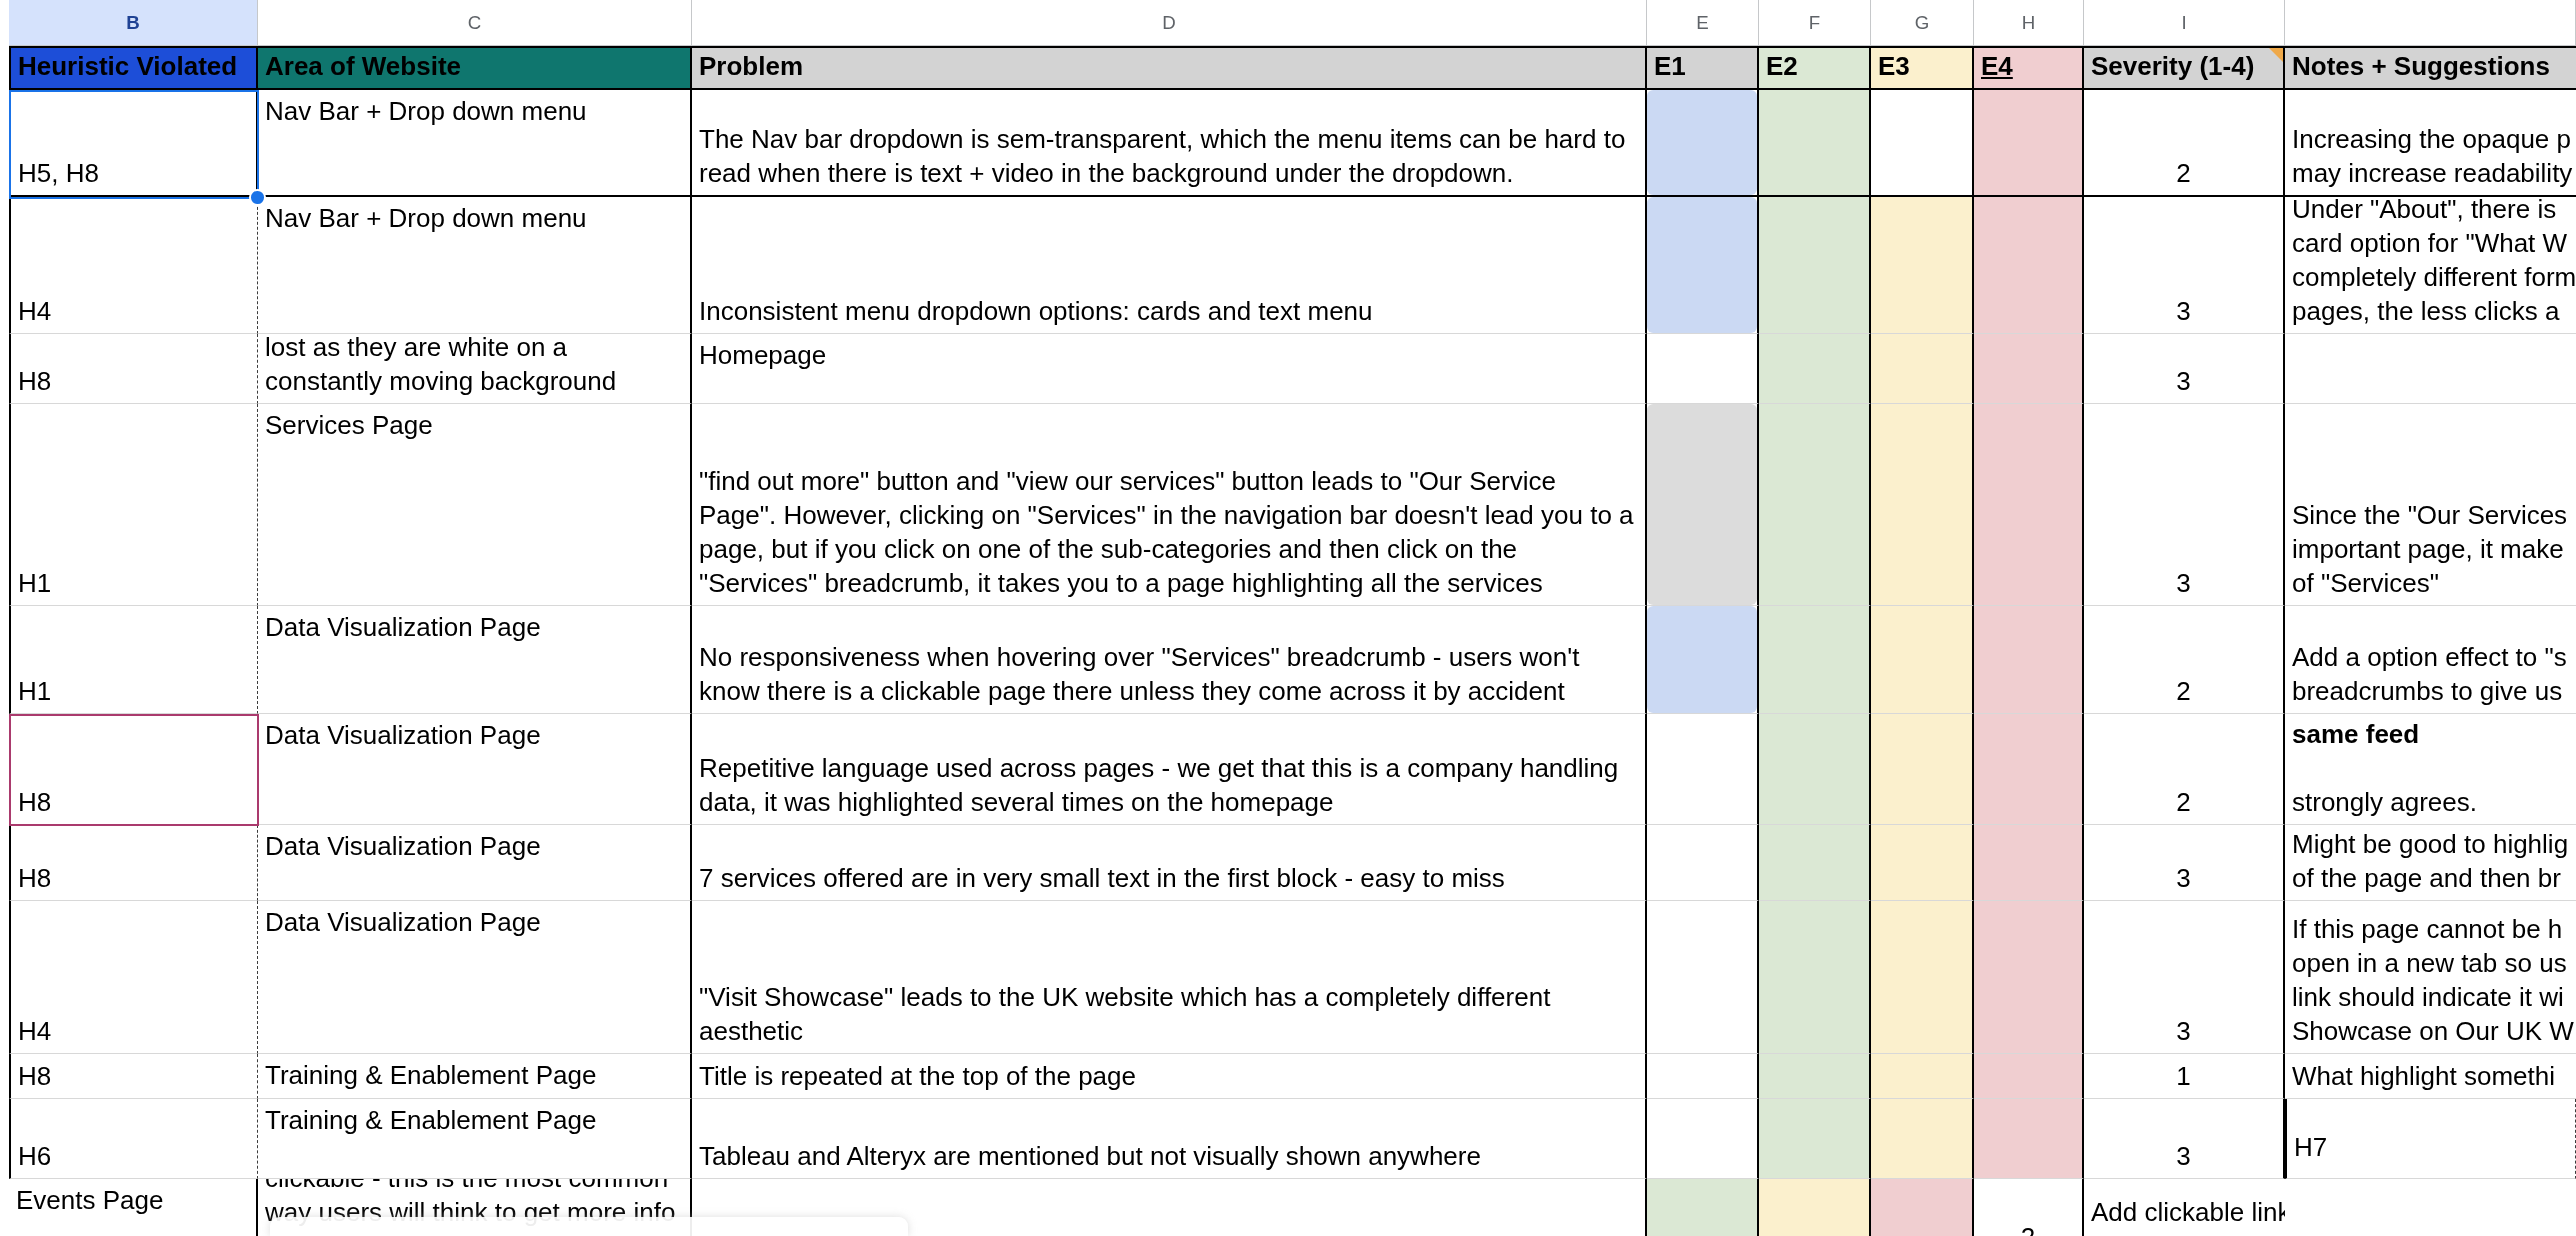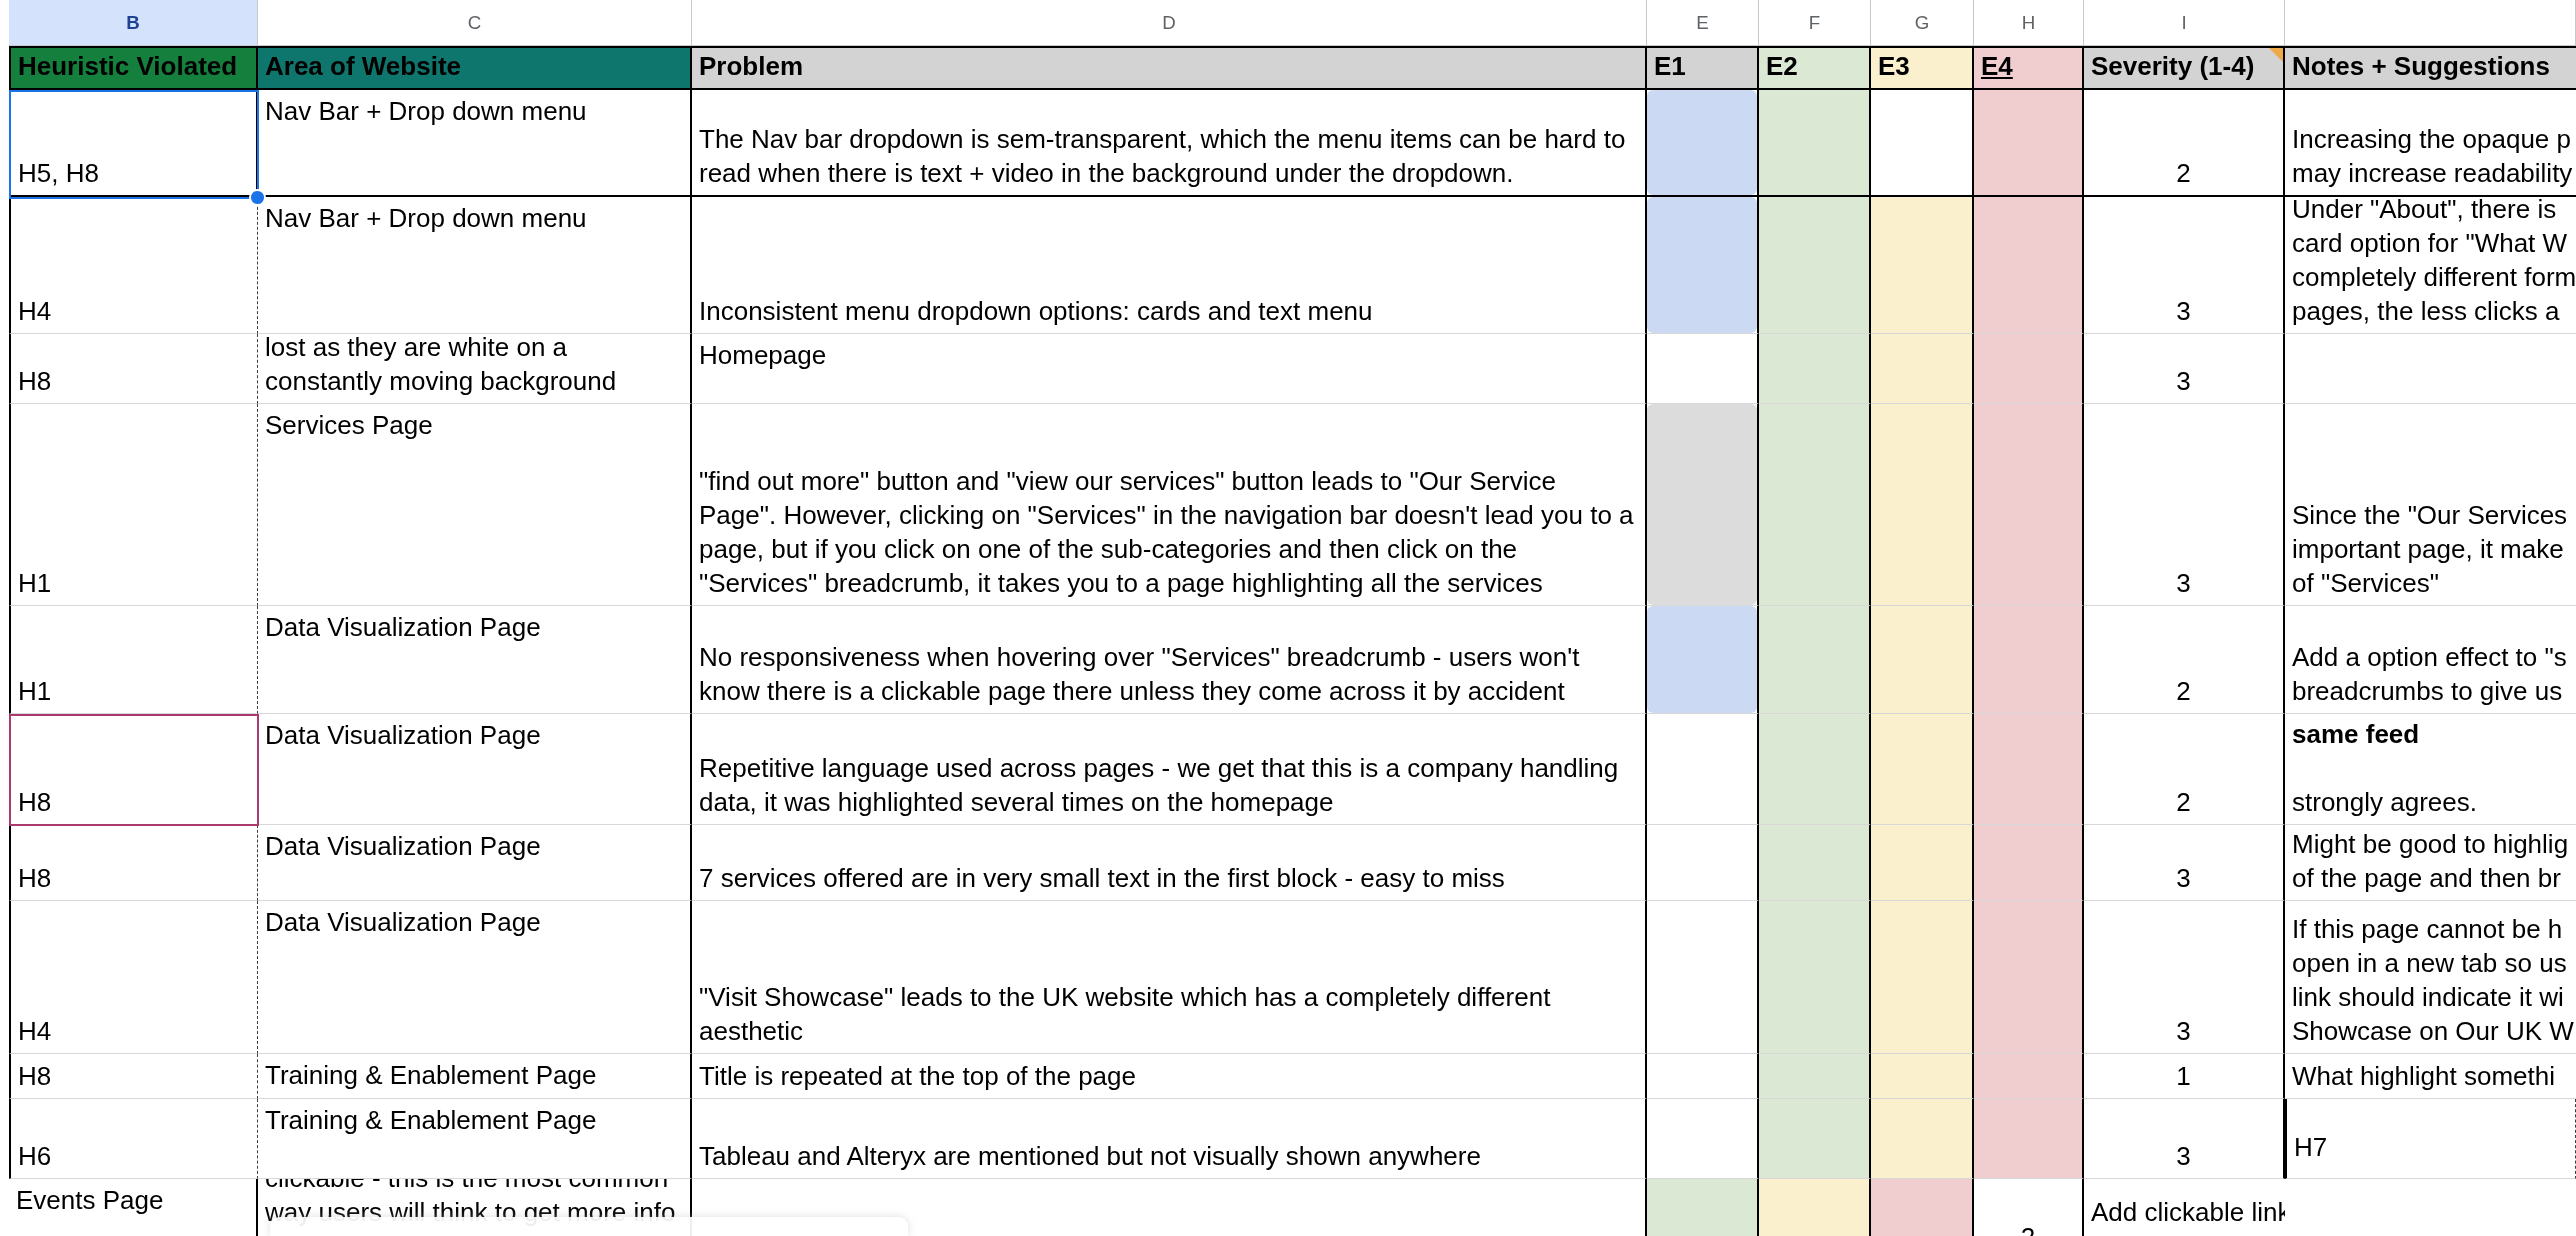--- a/index.html
+++ b/index.html
@@ -54,21 +54,21 @@
     <div class="lbox">E</div>
     <div class="lbox">F</div>
     <div class="lbox">G</div>
     <div class="lbox">H</div>
     <div class="lbox">I</div>
     <div class="lbox"></div>
   </div>
 
   <div class="grid">
 
-    <div class="cell hdr col-b" style="background: #15803d;">Heuristic Violated</div>
+    <div class="cell hdr col-b" style="background: #1d4ed8;">Heuristic Violated</div>
     <div class="cell hdr" style="background: #0f766e;">Area of Website</div>
     <div class="cell hdr" style="background: rgb(211, 211, 211);">Problem</div>
     <div class="cell hdr" style="background: rgb(211, 211, 211);">E1</div>
     <div class="cell hdr" style="background: rgb(219, 232, 212);">E2</div>
     <div class="cell hdr" style="background: rgb(251, 240, 205);">E3</div>
     <div class="cell hdr" style="background: rgb(240, 206, 208); text-decoration: underline;">E4</div>
     <div class="cell hdr sevh" style="background: rgb(211, 211, 211);">
       <span>Severity (1-4)</span>
       <div class="tri"></div>
     </div>

